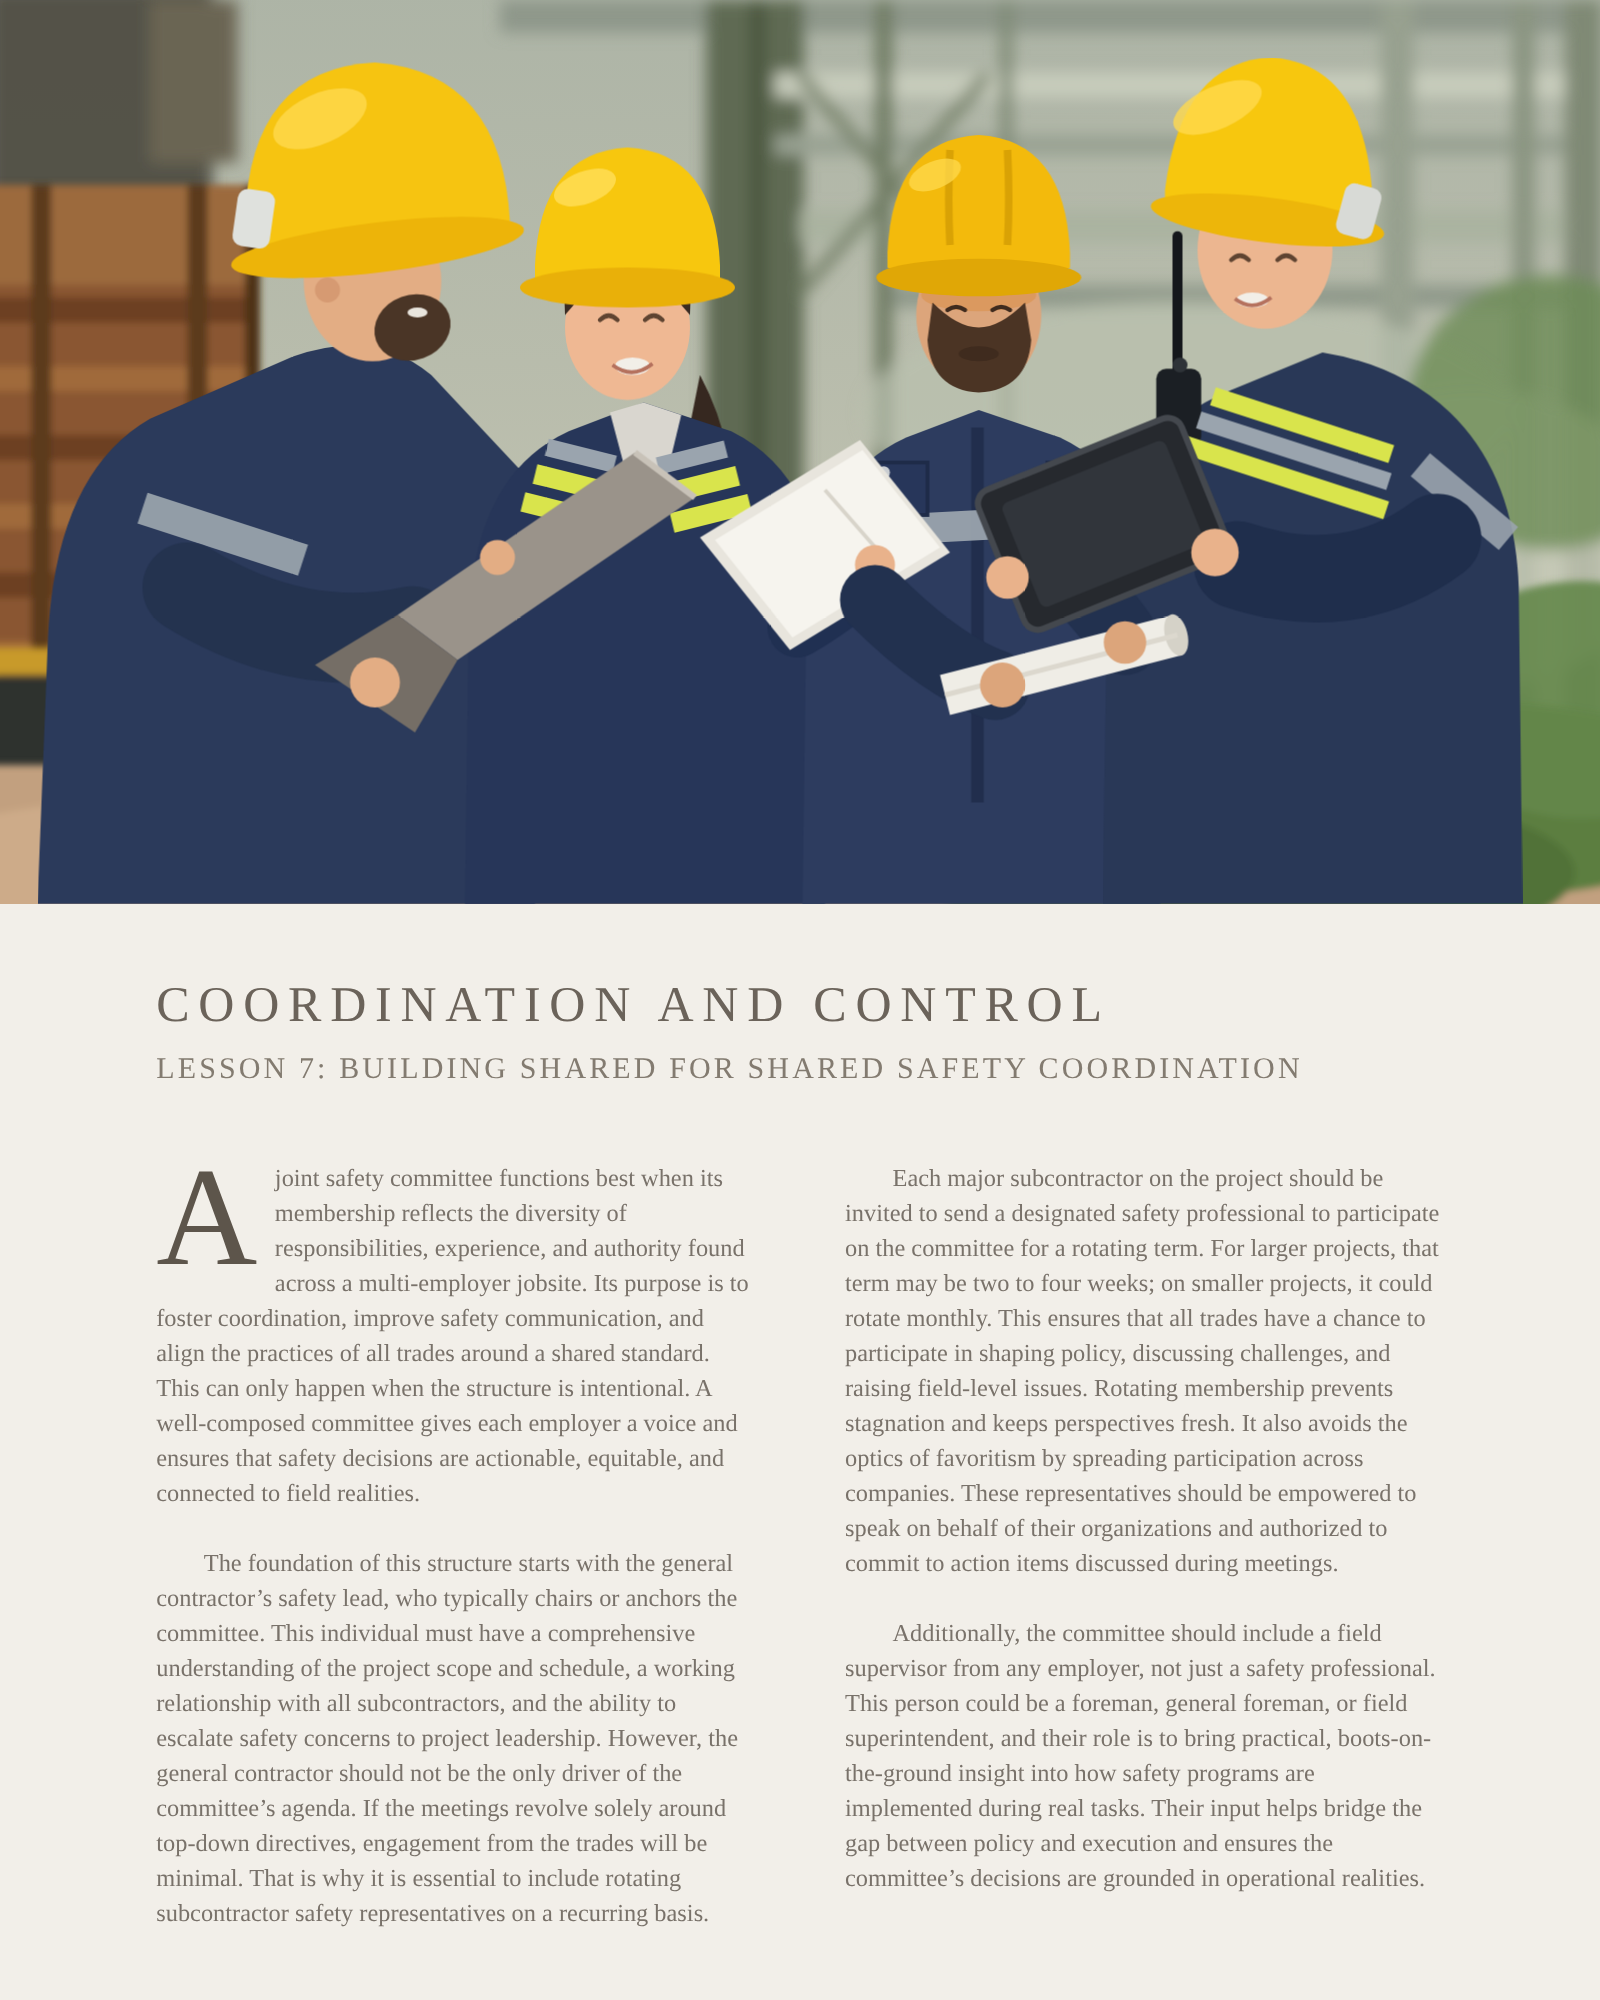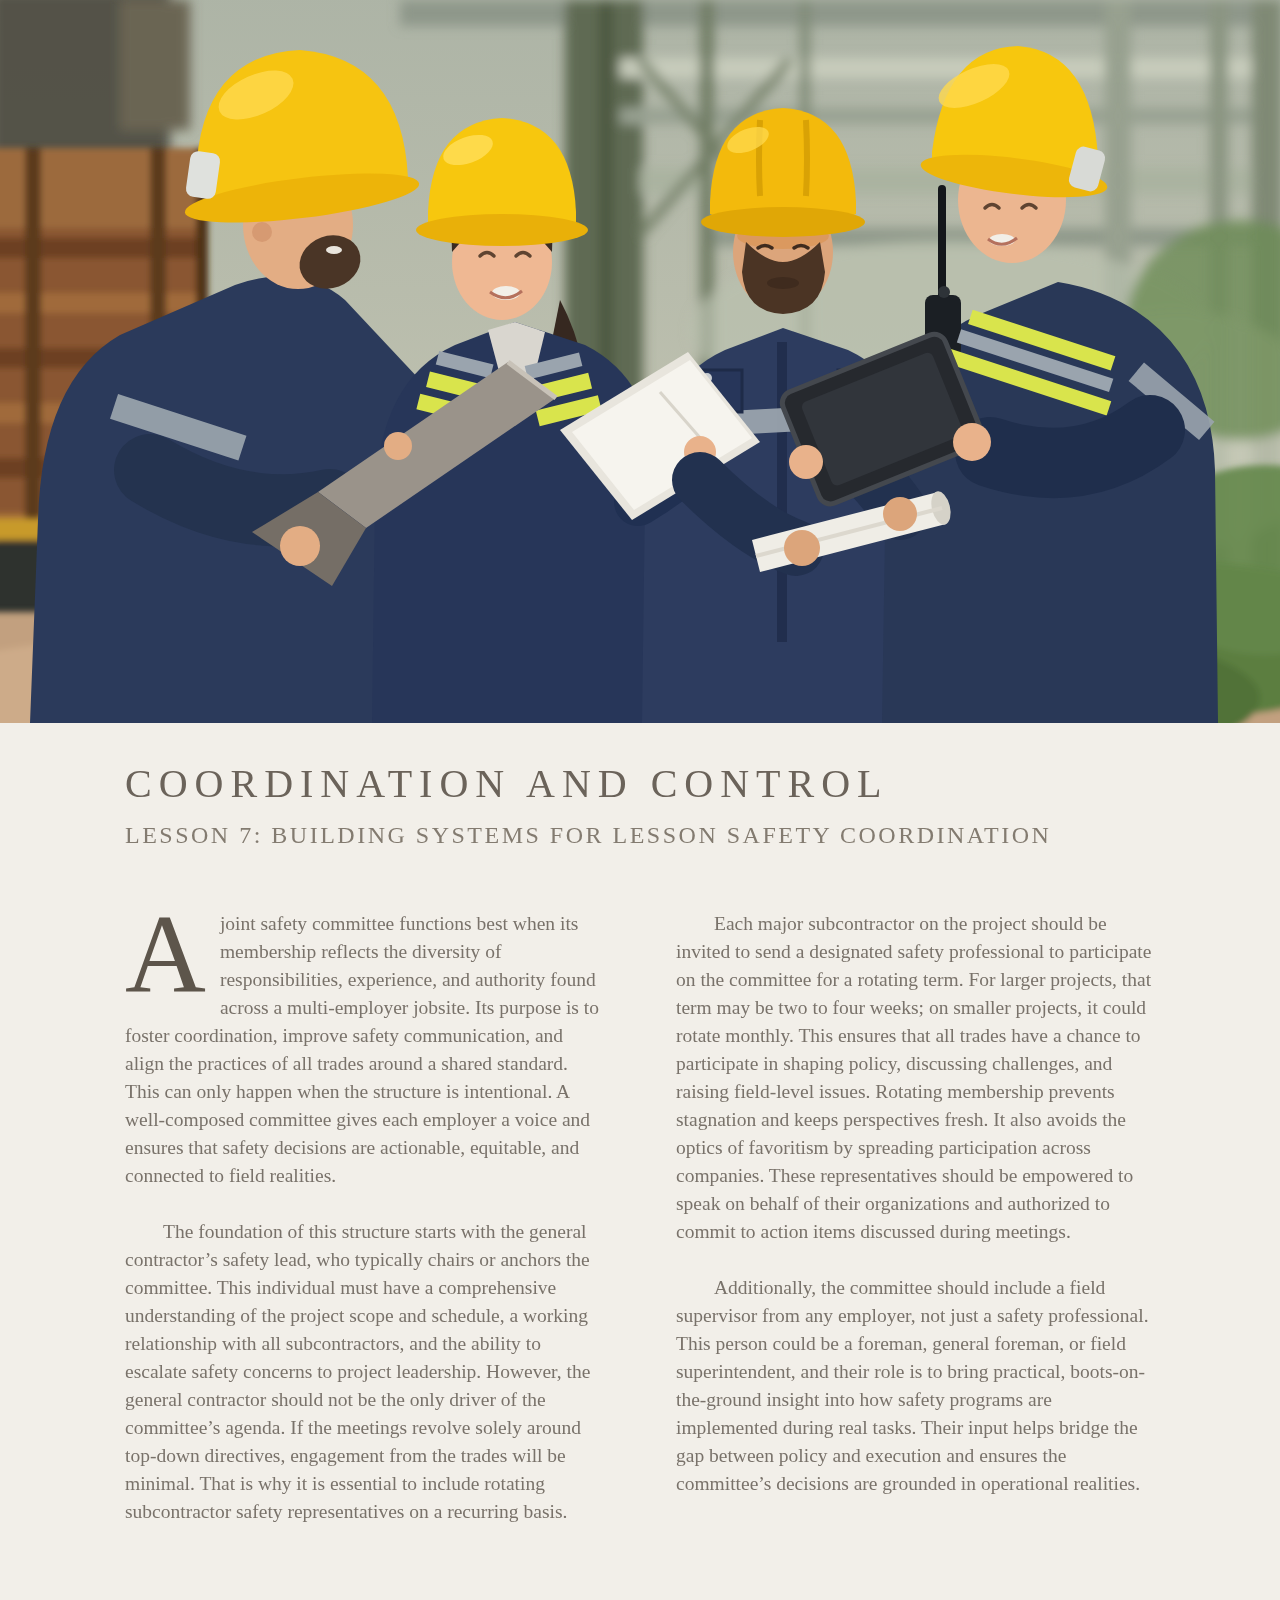--- a/index.html
+++ b/index.html
@@ -10,21 +10,21 @@
     font-family:"Liberation Serif", serif;
     -webkit-font-smoothing:antialiased;
   }
   .page { width:1280px; height:1600px; overflow:hidden; position:relative; background:#f2efe9; }
 
   
   .hero { width:1280px; height:723px; overflow:hidden; background:#b4baac; }
   .hero svg { display:block; }
 
   
-  .content { padding:40px 125px 0 125px; }
+  .content { padding:60px 125px 0 125px; }
   .title {
     font-size:40px; font-weight:400; letter-spacing:7px;
     color:#6b635a; margin:0 0 16px 0; line-height:1.05;
   }
   .subtitle {
     font-size:24px; font-weight:400; letter-spacing:2.5px;
     color:#837b70; margin:0; line-height:1.2;
   }
   .columns {
     margin-top:60px;
@@ -243,21 +243,21 @@
           <rect x="812" y="375" width="141" height="90" rx="6" fill="#31353b"></rect>
         </g>
         <circle cx="806" cy="462" r="17" fill="#e9b28b"></circle>
         <circle cx="972" cy="442" r="19" fill="#e9b28b"></circle>
       </g>
     </svg>
   </div>
 
   <div class="content">
     <h1 class="title">COORDINATION AND CONTROL</h1>
-    <h2 class="subtitle">LESSON 7: BUILDING SYSTEMS FOR LESSON SAFETY COORDINATION</h2>
+    <h2 class="subtitle">LESSON 7: BUILDING SHARED FOR SHARED SAFETY COORDINATION</h2>
 
     <div class="columns">
       <div class="col">
         <p><span class="dropcap">A</span><span>joint safety committee functions best when its membership reflects the diversity of responsibilities, experience, and authority found across a multi-employer jobsite. Its purpose is to foster coordination, improve safety communication, and align the practices of all trades around a shared standard. This can only happen when the structure is intentional. A well-composed committee gives each employer a voice and ensures that safety decisions are actionable, equitable, and connected to field realities.</span></p>
         <p class="indent">The foundation of this structure starts with the general contractor’s safety lead, who typically chairs or anchors the committee. This individual must have a comprehensive understanding of the project scope and schedule, a working relationship with all subcontractors, and the ability to escalate safety concerns to project leadership. However, the general contractor should not be the only driver of the committee’s agenda. If the meetings revolve solely around top-down directives, engagement from the trades will be minimal. That is why it is essential to include rotating subcontractor safety representatives on a recurring basis.</p>
       </div>
       <div class="col">
         <p class="indent">Each major subcontractor on the project should be invited to send a designated safety professional to participate on the committee for a rotating term. For larger projects, that term may be two to four weeks; on smaller projects, it could rotate monthly. This ensures that all trades have a chance to participate in shaping policy, discussing challenges, and raising field-level issues. Rotating membership prevents stagnation and keeps perspectives fresh. It also avoids the optics of favoritism by spreading participation across companies. These representatives should be empowered to speak on behalf of their organizations and authorized to commit to action items discussed during meetings.</p>
         <p class="indent">Additionally, the committee should include a field supervisor from any employer, not just a safety professional. This person could be a foreman, general foreman, or field superintendent, and their role is to bring practical, boots-on-the-ground insight into how safety programs are implemented during real tasks. Their input helps bridge the gap between policy and execution and ensures the committee’s decisions are grounded in operational realities.</p>
       </div>

